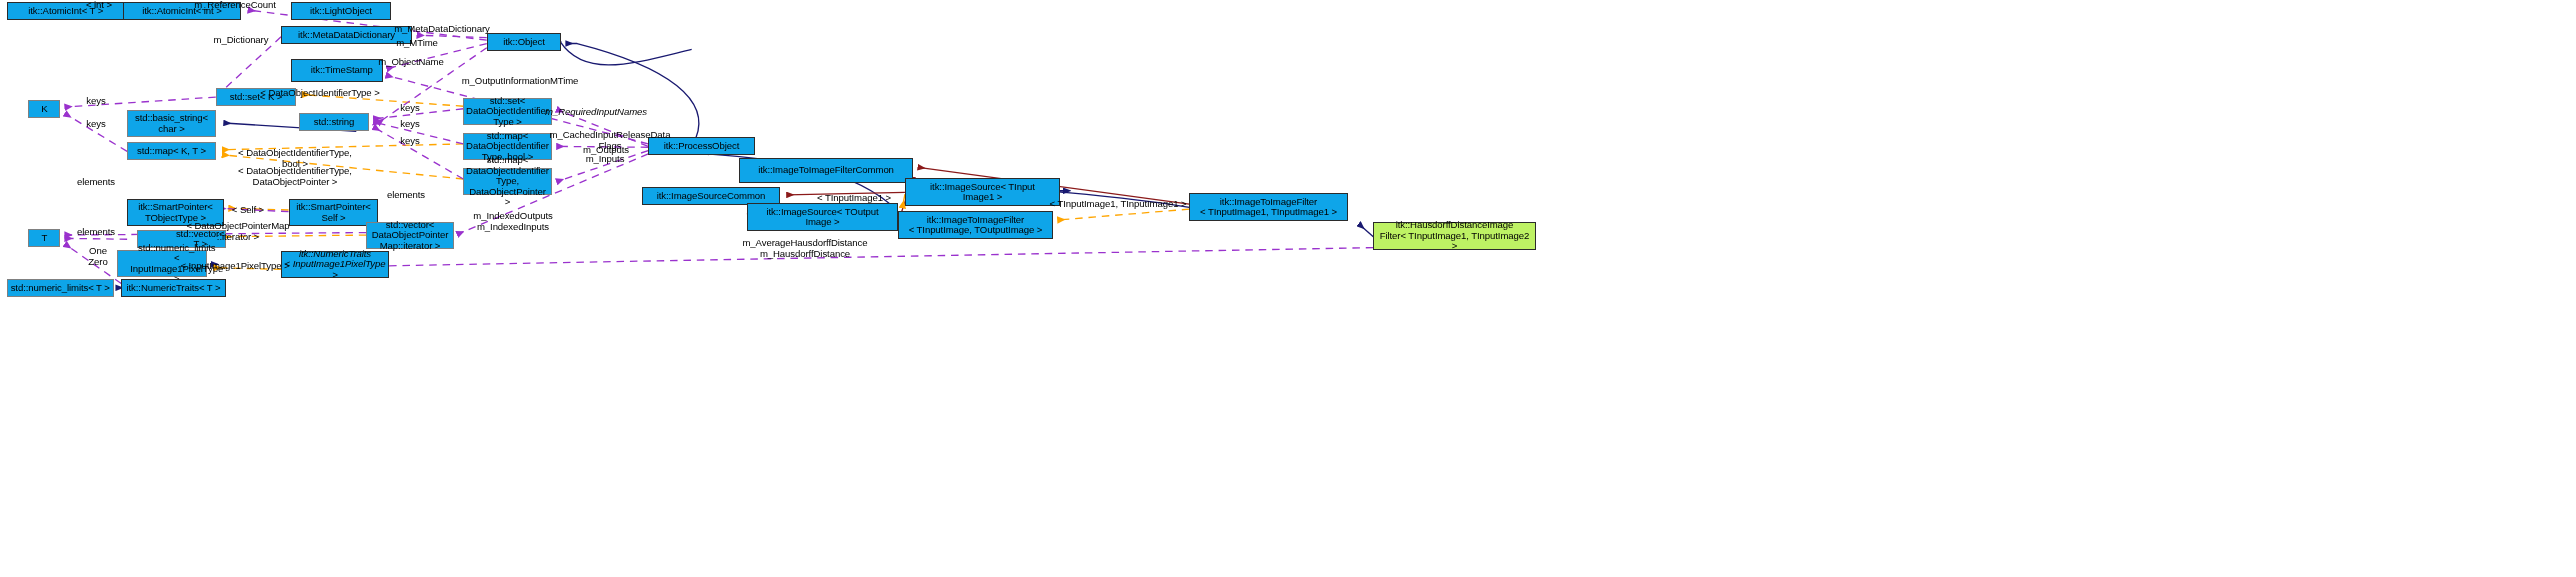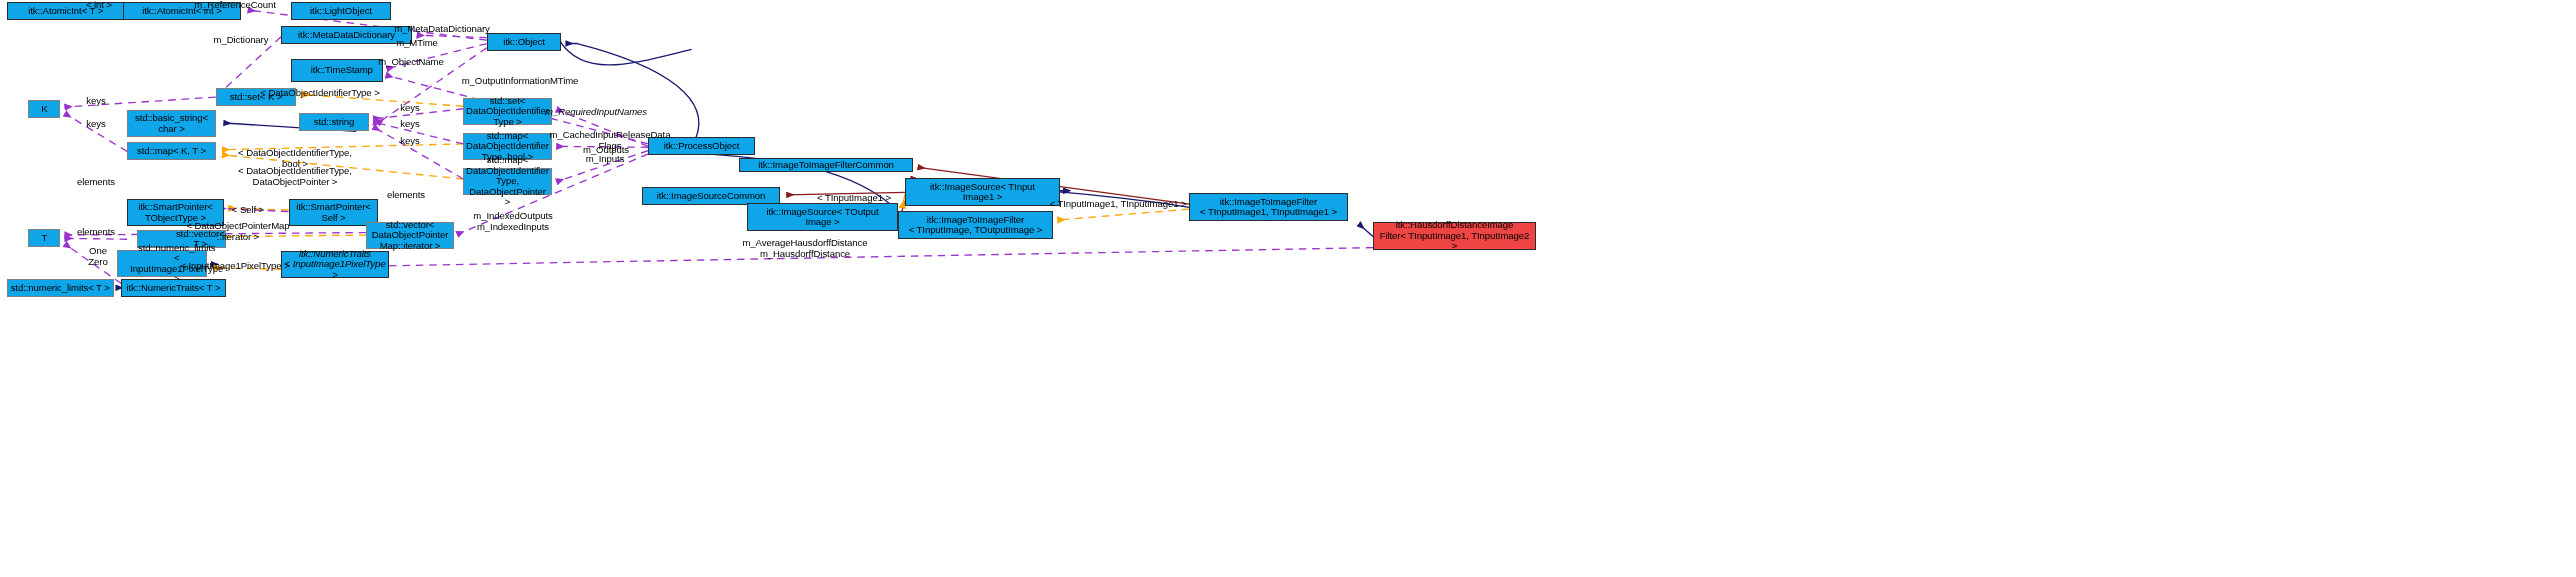--- a/index.html
+++ b/index.html
@@ -36,21 +36,21 @@
     color: #000000;
     white-space: pre-line;
     padding: 0.8px 2.5px;
     letter-spacing: -0.1px;
   }
   .node.bold {
     border: 1.3px solid #2b2b2b;
   }
   .node.focus {
     border: 1.3px solid #2b2b2b;
-    background: #ef4444;
+    background: #bef264;
   }
   .elabel {
     position: absolute;
     font-size: 9.6px;
     line-height: 10.5px;
     color: #000000;
     text-align: center;
     white-space: pre-line;
     transform: translateX(-50%);
     letter-spacing: -0.1px;
@@ -142,21 +142,21 @@
       <div class="node" style="left: 28.4px; top: 100px; width: 32px; height: 18.4px;">K</div>
       <div class="node" style="left: 463px; top: 98px; width: 89px; height: 27px;">std::set&lt; DataObjectIdentifier
 Type &gt;</div>
       <div class="node" style="left: 127px; top: 110px; width: 89px; height: 27px;">std::basic_string&lt;
 char &gt;</div>
       <div class="node" style="left: 299px; top: 113px; width: 70px; height: 18.4px;">std::string</div>
       <div class="node" style="left: 127px; top: 142px; width: 89px; height: 18.4px;">std::map&lt; K, T &gt;</div>
       <div class="node" style="left: 463px; top: 133px; width: 89px; height: 27px;">std::map&lt; DataObjectIdentifier
 Type, bool &gt;</div>
       <div class="node bold" style="left: 648px; top: 137px; width: 107px; height: 18.4px;">itk::ProcessObject</div>
-      <div class="node bold" style="left: 739px; top: 158px; width: 174px; height: 14px;">itk::ImageToImageFilterCommon</div>
+      <div class="node bold" style="left: 739px; top: 158px; width: 174px; height: 25px;">itk::ImageToImageFilterCommon</div>
       <div class="node" style="left: 463px; top: 168px; width: 89px; height: 27px;">std::map&lt; DataObjectIdentifier
 Type, DataObjectPointer &gt;</div>
       <div class="node bold" style="left: 905px; top: 178px; width: 155px; height: 28.4px;">itk::ImageSource&lt; TInput
 Image1 &gt;</div>
       <div class="node bold" style="left: 642px; top: 187px; width: 138px; height: 18.4px;">itk::ImageSourceCommon</div>
       <div class="node bold" style="left: 1189px; top: 193px; width: 159px; height: 28.4px;">itk::ImageToImageFilter
 &lt; TInputImage1, TInputImage1 &gt;</div>
       <div class="node bold" style="left: 127px; top: 199px; width: 97px; height: 27px;">itk::SmartPointer&lt;
 TObjectType &gt;</div>
       <div class="node bold" style="left: 289px; top: 199px; width: 89px; height: 27px;">itk::SmartPointer&lt;

